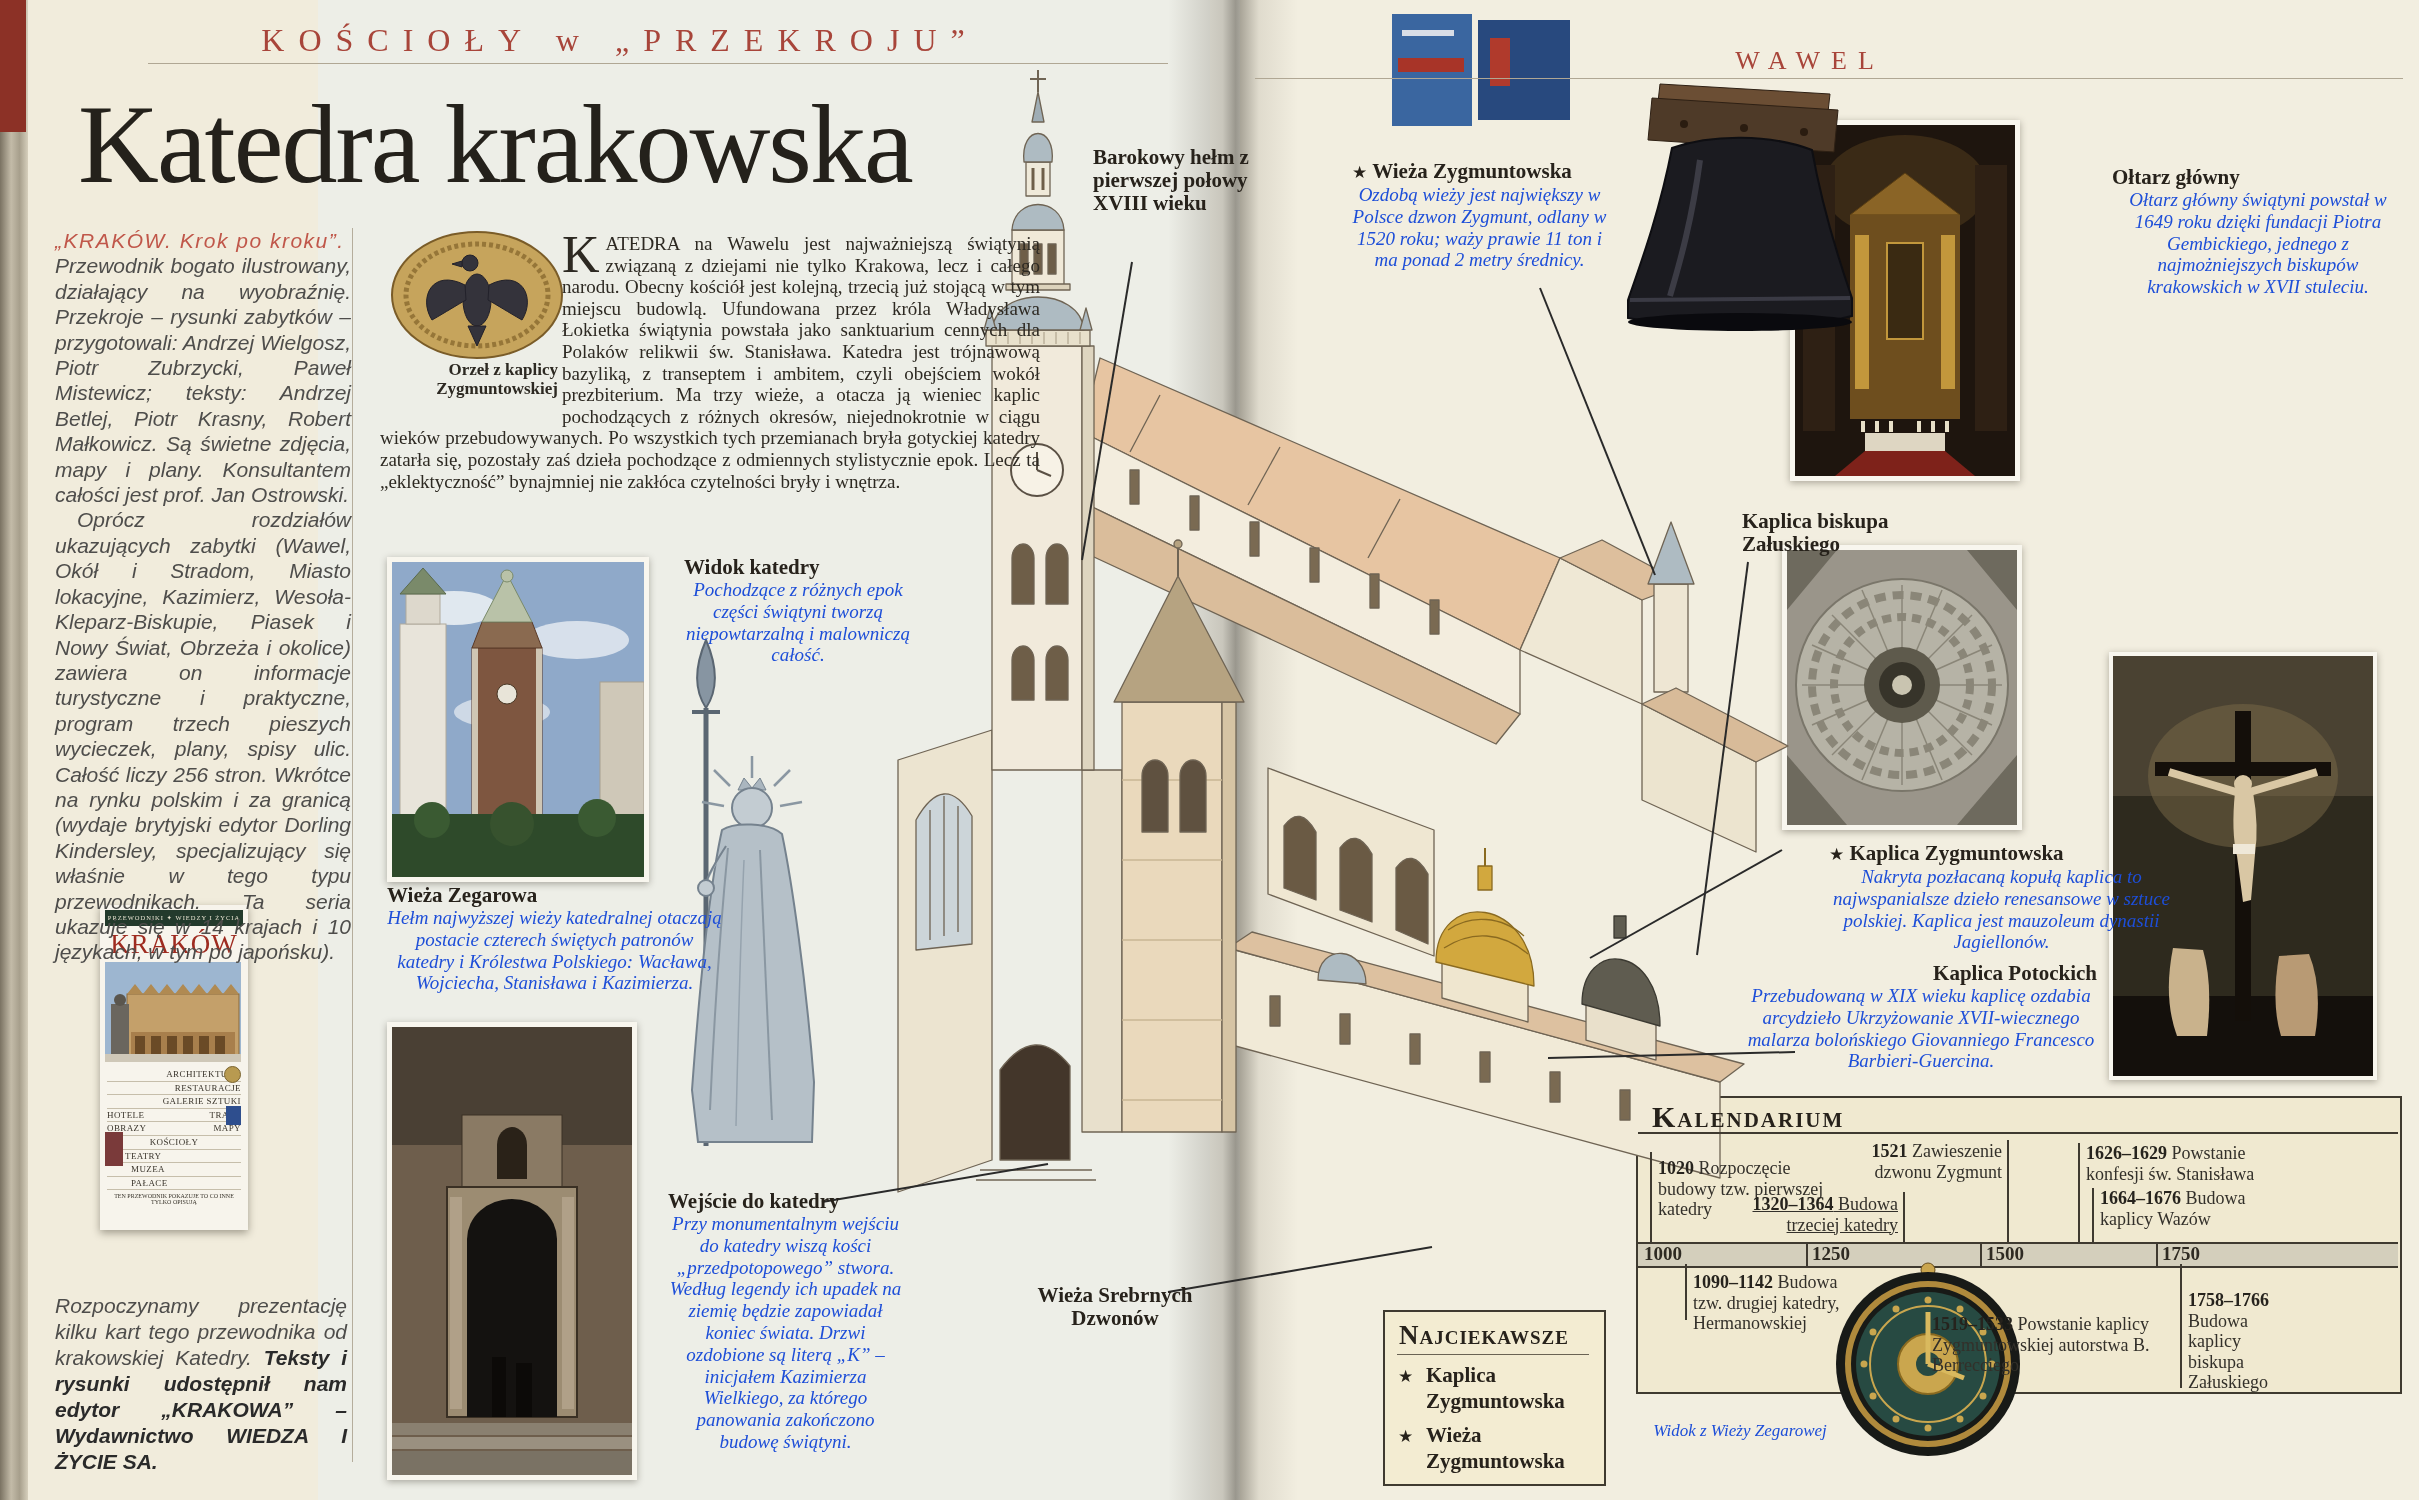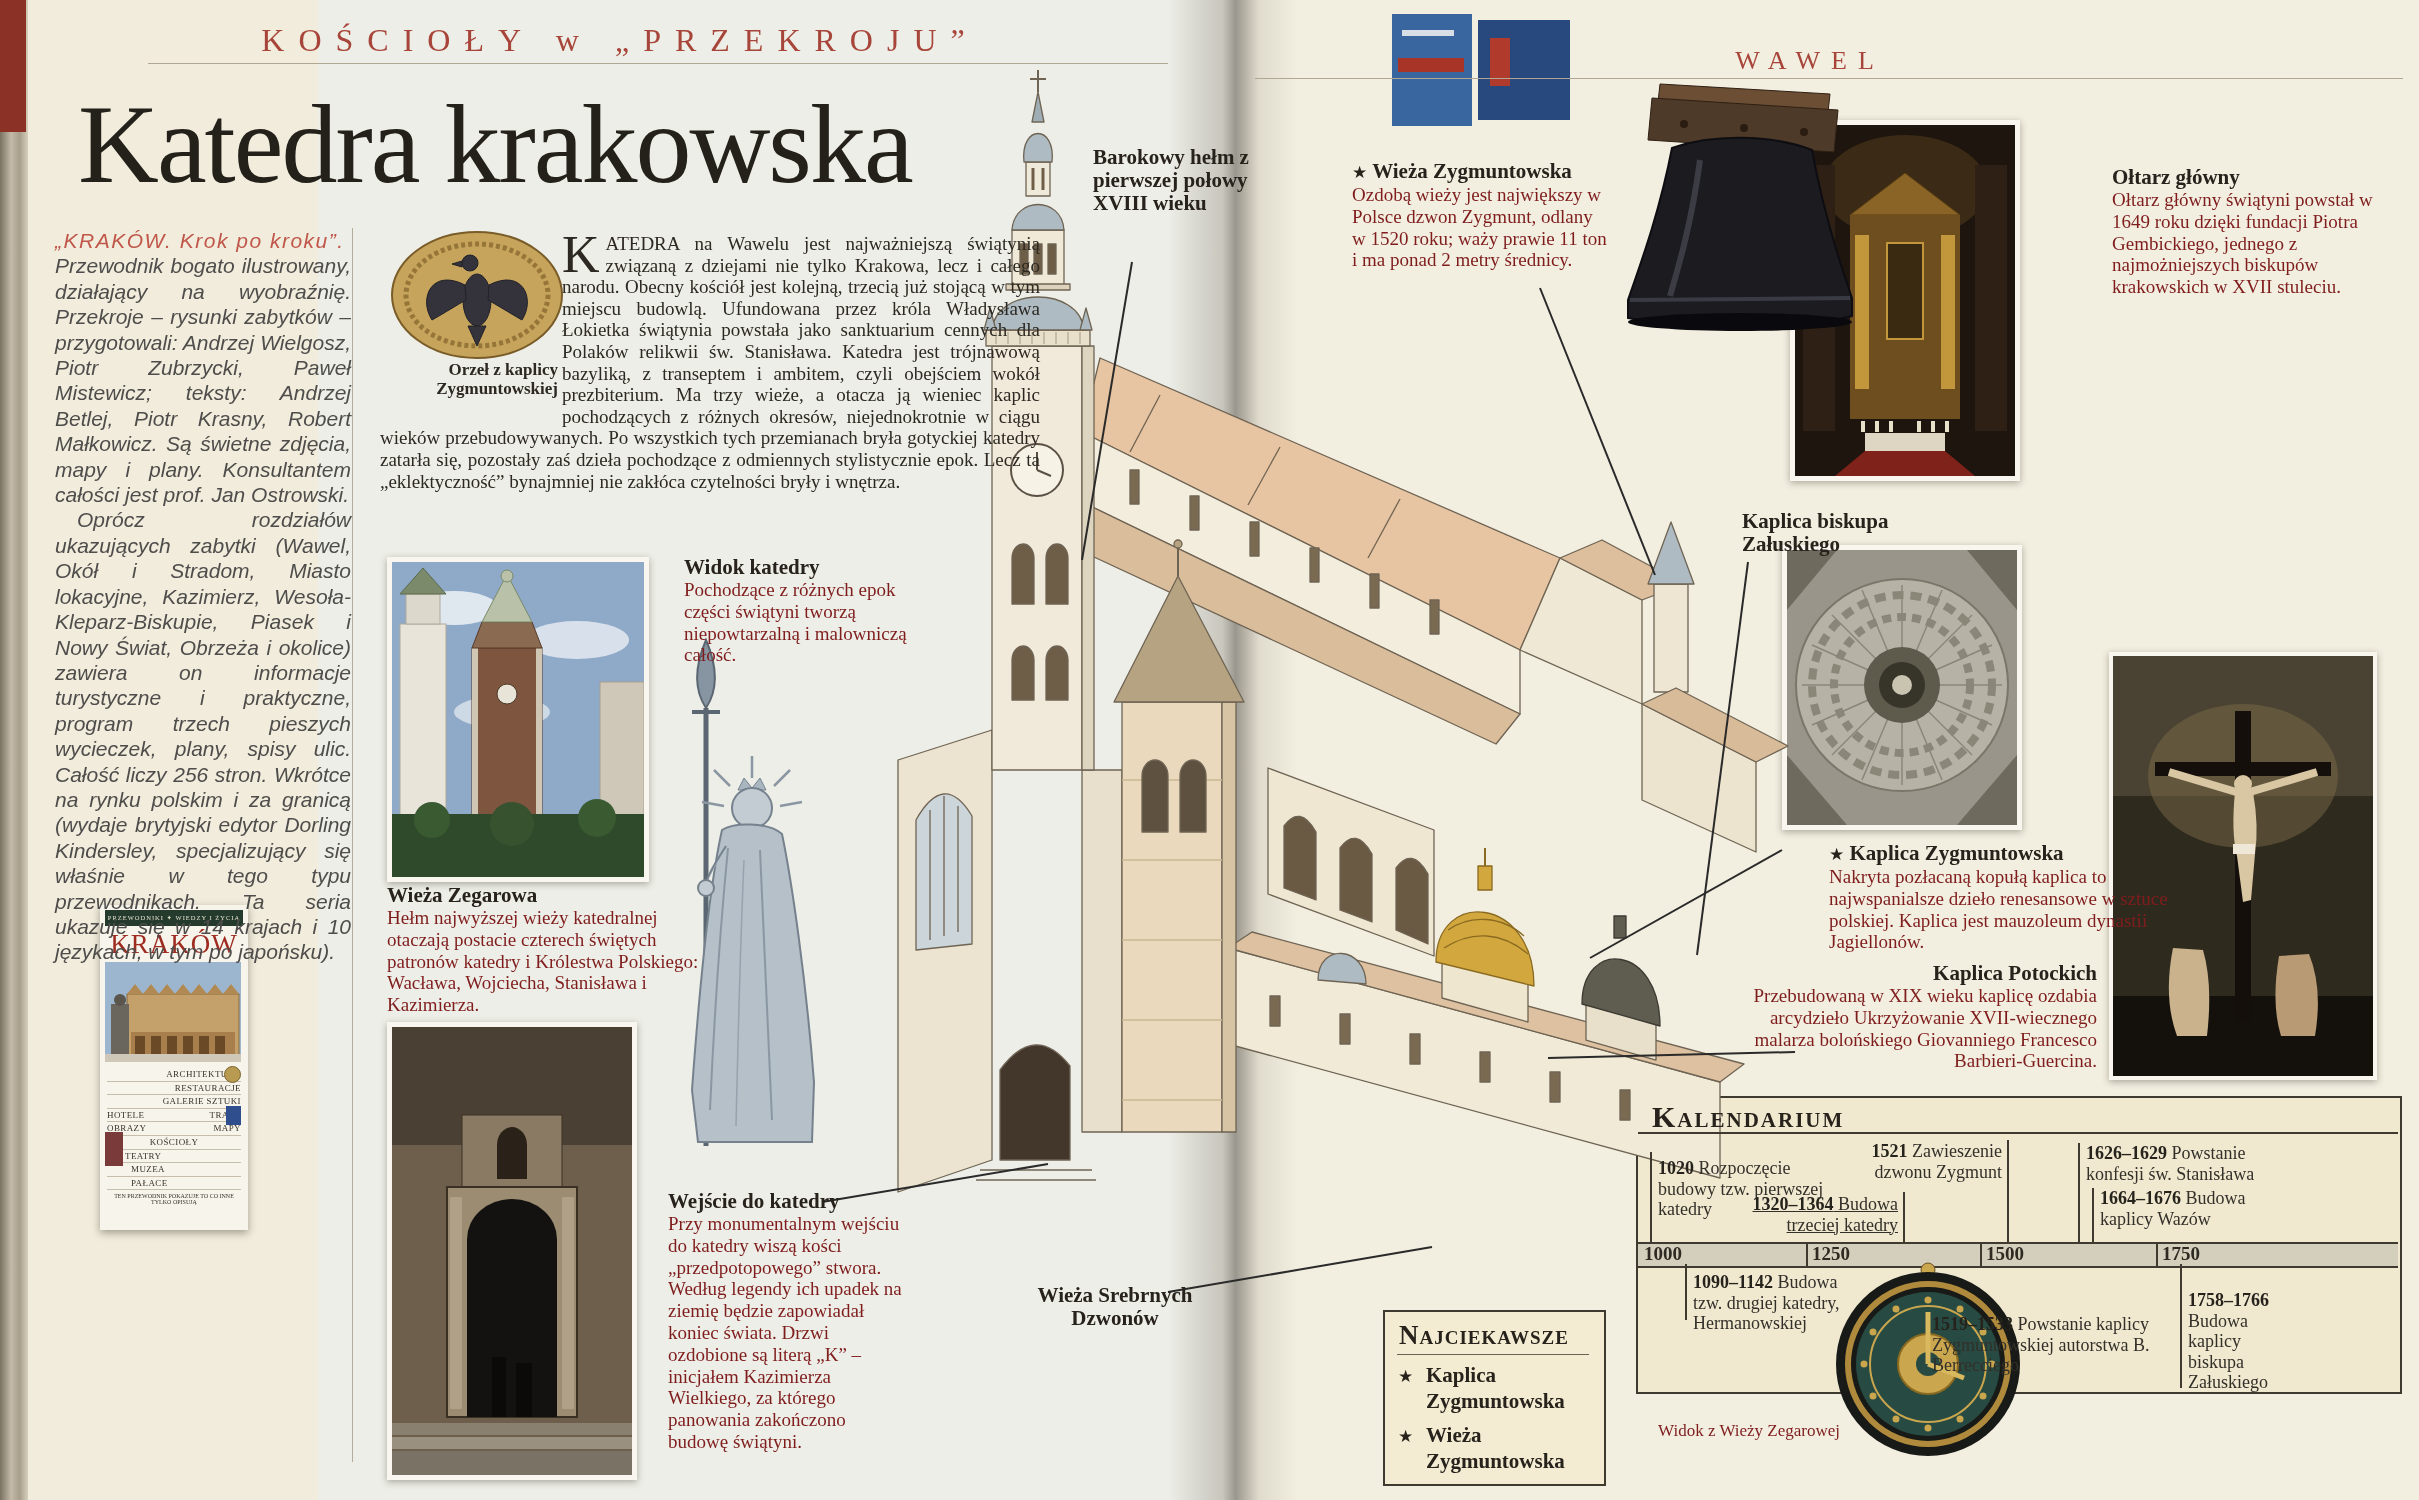--- a/index.html
+++ b/index.html
@@ -37,21 +37,21 @@
   
   .intro{left:380px;top:233px;width:660px;z-index:4;font-size:19px;line-height:21.6px;
          color:#2d2922;text-align:justify;}
   .eagle-gap{float:left;width:182px;height:182px;}
   .drop{float:left;font-size:52px;line-height:42px;padding:1px 6px 0 0;color:#2d2922;}
   .eagle-cap{left:394px;top:360px;width:164px;text-align:right;z-index:4;
      font-size:17px;line-height:19px;color:#2d2922;font-weight:bold;}
   
   .note{z-index:4;}
   .note .t{font-weight:bold;font-size:21px;line-height:23px;color:#27221b;}
-  .note .b{font-size:19px;line-height:21.8px;color:#7f1d1d;}
+  .note .b{font-style:italic;font-size:19px;line-height:21.8px;color:#1d4ed8;text-align:center;}
   .right{text-align:right;}
   .center{text-align:center;}
   .star{font-family:"DejaVu Sans",sans-serif;font-size:17px;}
   
   .photo{border:5px solid #f8f6ee;box-shadow:0 2px 7px rgba(40,34,22,.35);z-index:2;}
   
   .kal-box{left:1636px;top:1096px;width:762px;height:294px;background:#f0e9d0;
      border:2px solid #3f3a30;z-index:2;}
   .kal-title{left:1652px;top:1100px;font-variant:small-caps;font-size:30px;
      letter-spacing:2px;color:#27221b;z-index:4;font-weight:bold;}
@@ -117,20 +117,23 @@
   <div class="abs rule" style="left:1255px;top:78px;width:1148px;height:1px;"></div>
 
   <div class="abs page-title">Katedra krakowska</div>
 
   <div class="abs col">
     <span class="lead">„KRAKÓW. Krok po kroku”.</span>
     <p>Przewodnik bogato ilustrowany, działający na wyobraźnię. Przekroje – rysunki zabytków – przygotowali: Andrzej Wielgosz, Piotr Zubrzycki, Paweł Mistewicz; teksty: Andrzej Betlej, Piotr Krasny, Robert Małkowicz. Są świetne zdjęcia, mapy i plany. Konsultantem całości jest prof. Jan Ostrowski.</p>
     <p class="ind">Oprócz rozdziałów ukazujących zabytki (Wawel, Okół i Stradom, Miasto lokacyjne, Kazimierz, Wesoła-Kleparz-Biskupie, Piasek i Nowy Świat, Obrzeża i okolice) zawiera on informacje turystyczne i praktyczne, program trzech pieszych wycieczek, plany, spisy ulic. Całość liczy 256 stron. Wkrótce na rynku polskim i za granicą (wydaje brytyjski edytor Dorling Kindersley, specjalizujący się właśnie w tego typu przewodnikach. Ta seria ukazuje się w 14 krajach i 10 językach, w tym po japońsku).</p>
   </div>
   <div class="abs vrule"></div>
+  <div class="abs col-footer">
+    <span>Rozpoczynamy prezentację kilku kart tego przewodnika od krakowskiej Katedry. </span><b>Teksty i rysunki udostępnił nam edytor „KRAKOWA” – Wydawnictwo WIEDZA I ŻYCIE SA.</b>
+  </div>
 
   <div class="abs cover">
     <div class="cover-band">PRZEWODNIKI ✦ WIEDZY I ŻYCIA</div>
     <div class="cover-title">KRAKÓW</div>
     <svg width="136" height="100" viewBox="0 0 136 100">
       <rect x="0" y="0" width="136" height="100" fill="#9db6d0"></rect>
       <rect x="22" y="32" width="112" height="68" fill="#c4a06a" stroke="#8a6a3c"></rect>
       <polygon points="22,32 30,22 38,32 46,22 54,32 62,22 70,32 78,22 86,32 94,22 102,32 110,22 118,32 126,22 134,32" fill="#b08a52"></polygon>
       <rect x="26" y="70" width="104" height="30" fill="#a87f4c"></rect>
       <g fill="#6a4a26">

